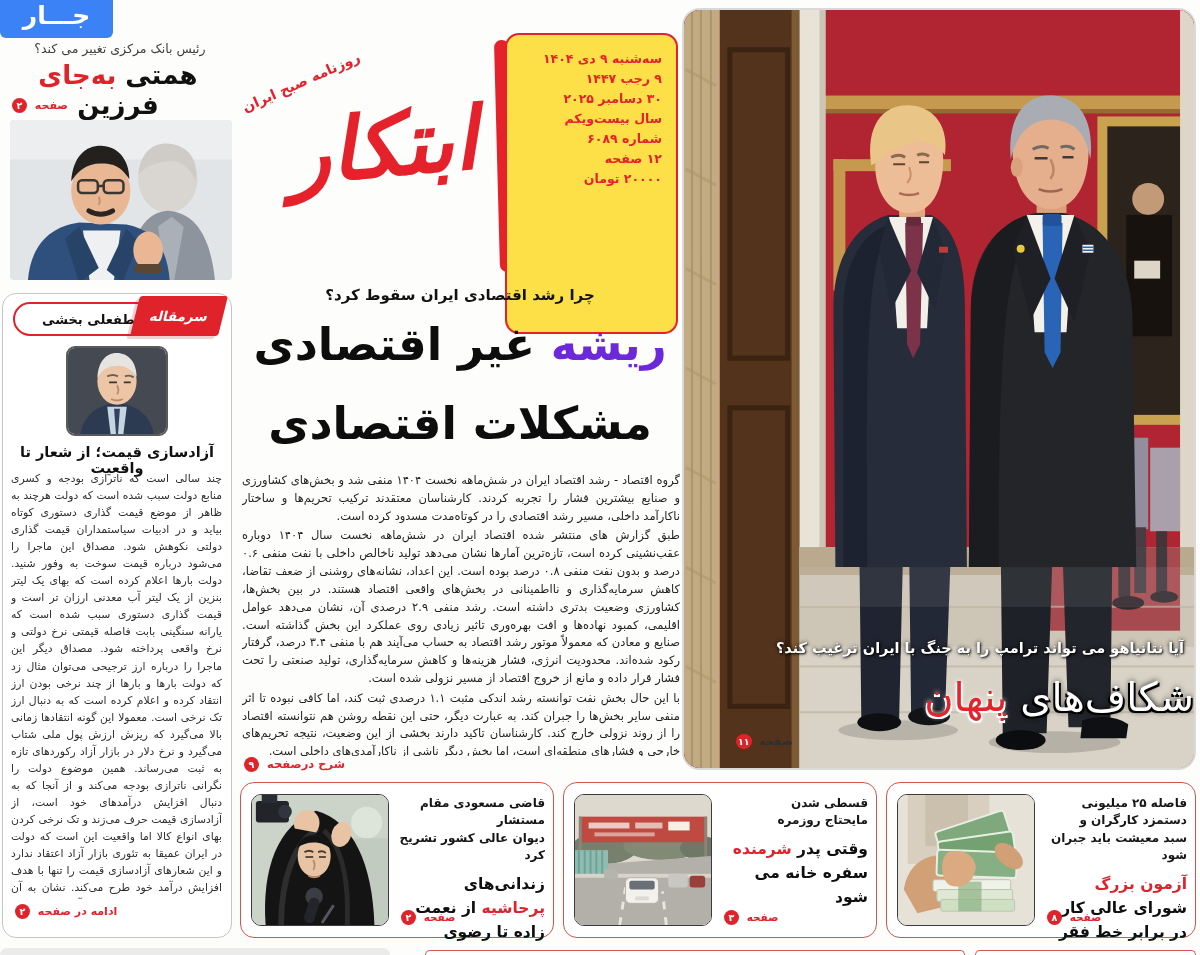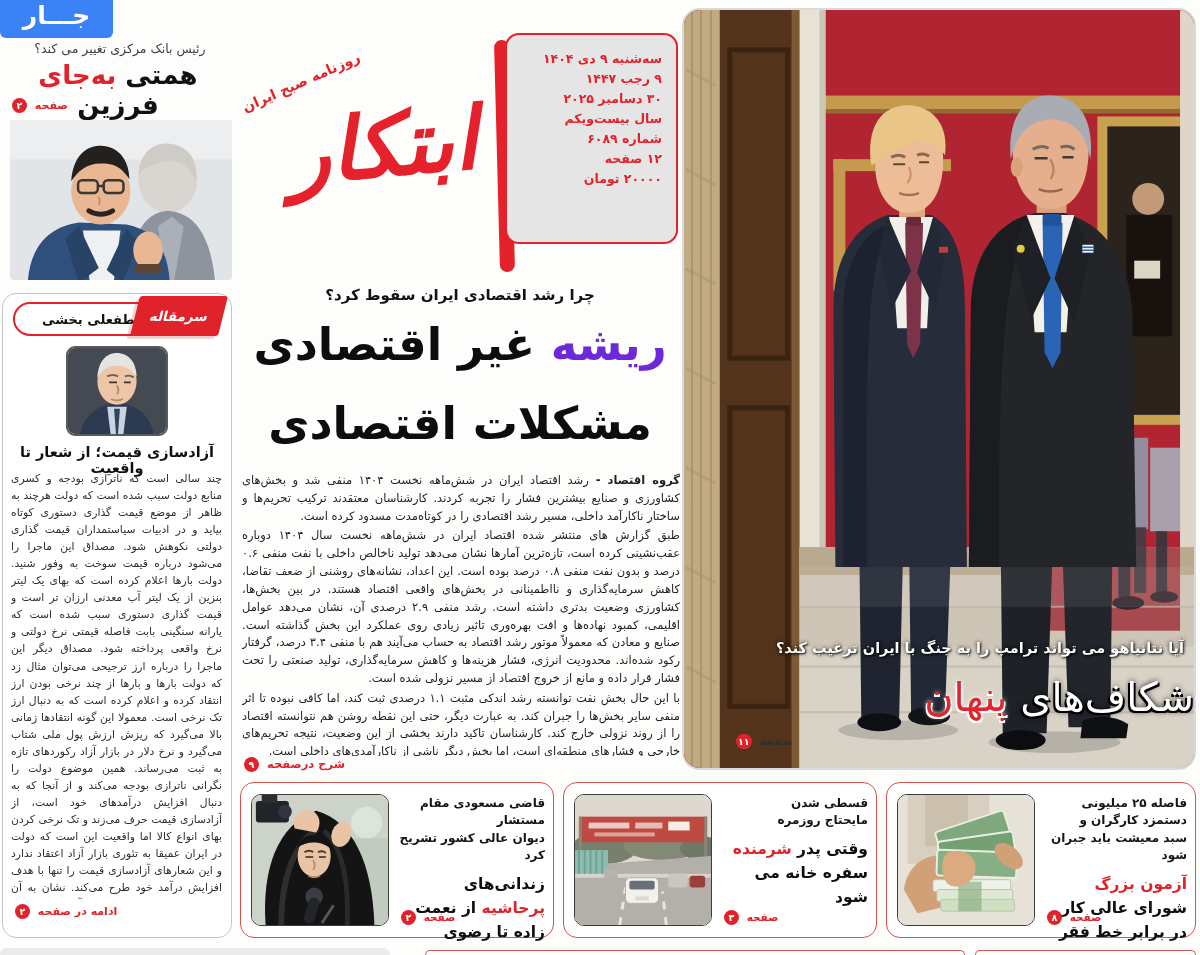--- a/index.html
+++ b/index.html
@@ -46,35 +46,35 @@
   .edit-footer { position:absolute; left:12px; bottom:18px; font-size:11px; font-weight:bold; color:var(--red); direction:rtl; }
 
   
   .logo { left:244px; top:28px; width:278px; height:246px; color:#e5212b;
     font-size:86px; font-weight:bold; font-style:italic; text-align:center;
     line-height:236px; transform:rotate(-5deg); letter-spacing:-4px; }
   .tagline { left:236px; top:74px; width:130px; text-align:center; color:#e5212b;
     font-size:14px; font-weight:bold; transform:rotate(-24deg); }
   .date-stroke { left:497px; top:40px; width:15px; height:232px; background:#e5212b;
     border-radius:8px; transform:rotate(-1.5deg); }
-  .date-box { left:505px; top:33px; width:173px; height:211px;
-    border:2.5px solid #e5212b; border-radius:14px; background:#e5e5e5;
+  .date-box { left:505px; top:33px; width:173px; height:301px;
+    border:2.5px solid #e5212b; border-radius:14px; background:#fde047;
     padding:14px 14px 0 8px; }
   .date-box div { color:#e5212b; font-size:12.5px; font-weight:bold; line-height:1.6; text-align:right; }
 
   
   .lead-kicker { left:240px; top:286px; width:440px; text-align:center;
     font-size:15px; font-weight:bold; color:#121212; }
   .lead-headline { left:240px; top:306px; width:440px; text-align:center;
     font-size:45px; font-weight:bold; color:#0d0d0d; line-height:1.75; letter-spacing:-1px; }
   .lead-headline .rw { color:#6d28d9; }
   .lead-body { left:242px; top:472px; width:438px; height:284px; overflow:hidden;
     font-size:11.5px; line-height:1.55; text-align:justify; color:#1f1f1f; }
   .lead-body p { margin-bottom:2px; }
-  .lead-lead { font-weight:bold;margin-top:44px; }
+  .lead-lead { font-weight:normal;margin-top:44px; }
   .lead-footer { left:244px; top:757px; font-size:11.5px; font-weight:bold; color:var(--red); }
 
   
   .photo-card { left:682px; top:8px; width:514px; height:762px;
     border:2px solid #d9d9d9; border-radius:18px; overflow:hidden; background:#b02531; }
   .photo-card svg { display:block; width:100%; height:100%; }
   .ph-kicker { position:absolute; right:10px; top:630px; left:60px; text-align:left;
     color:#fff; font-size:14.5px; font-weight:bold;
     text-shadow:0 0 4px rgba(0,0,0,.9), 1px 1px 2px rgba(0,0,0,.8); }
   .ph-kicker { text-align:right; }

